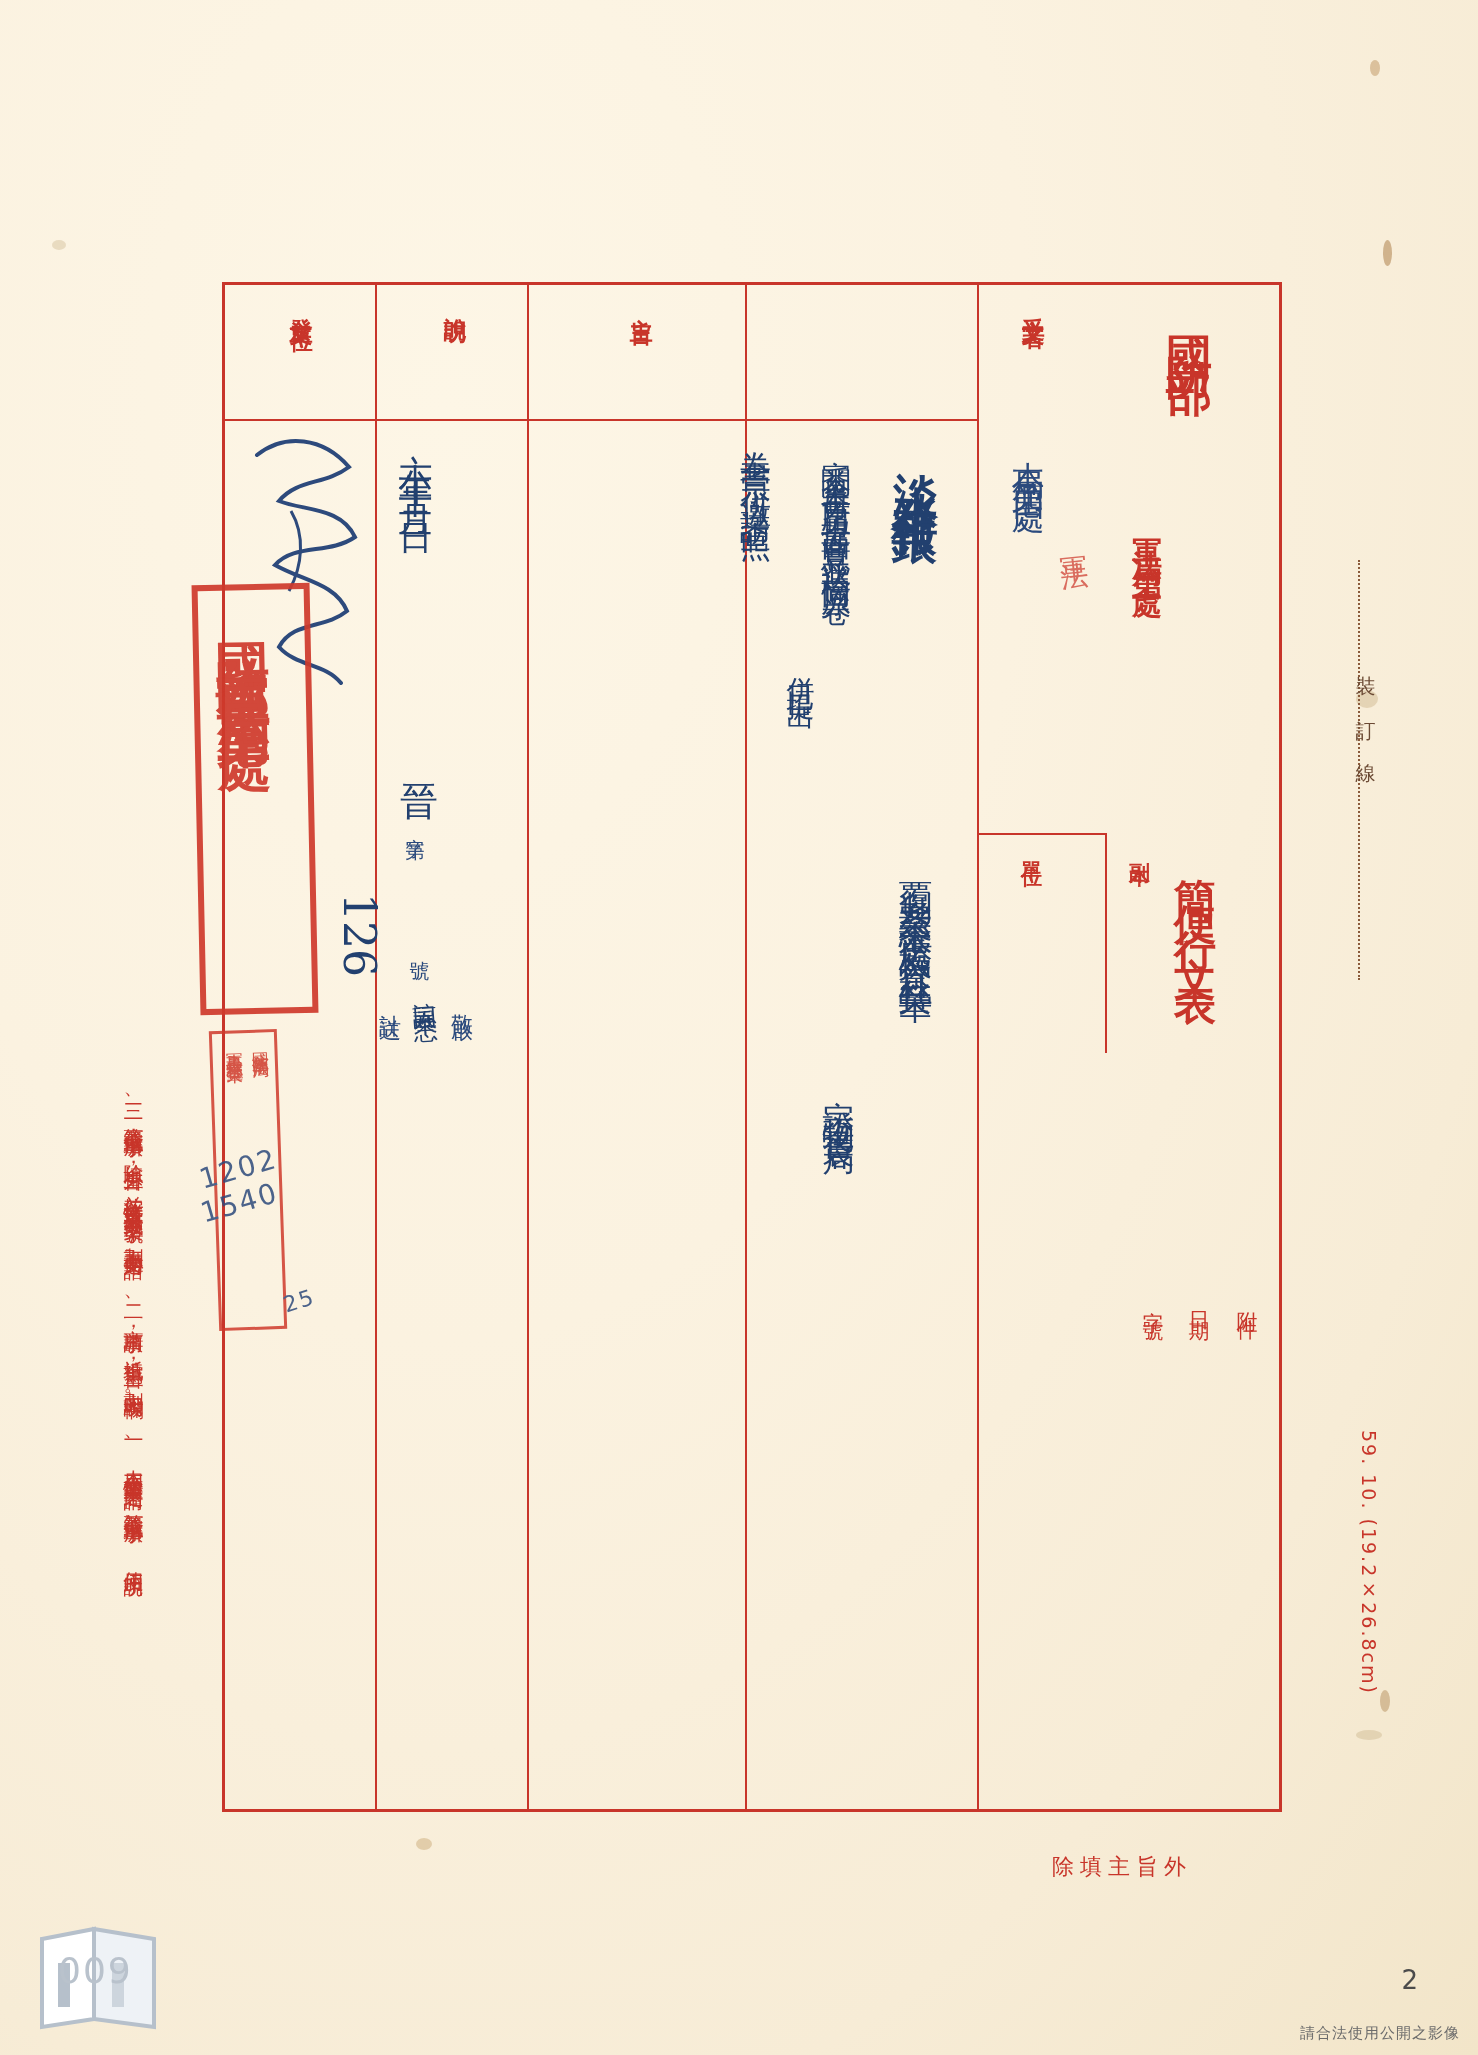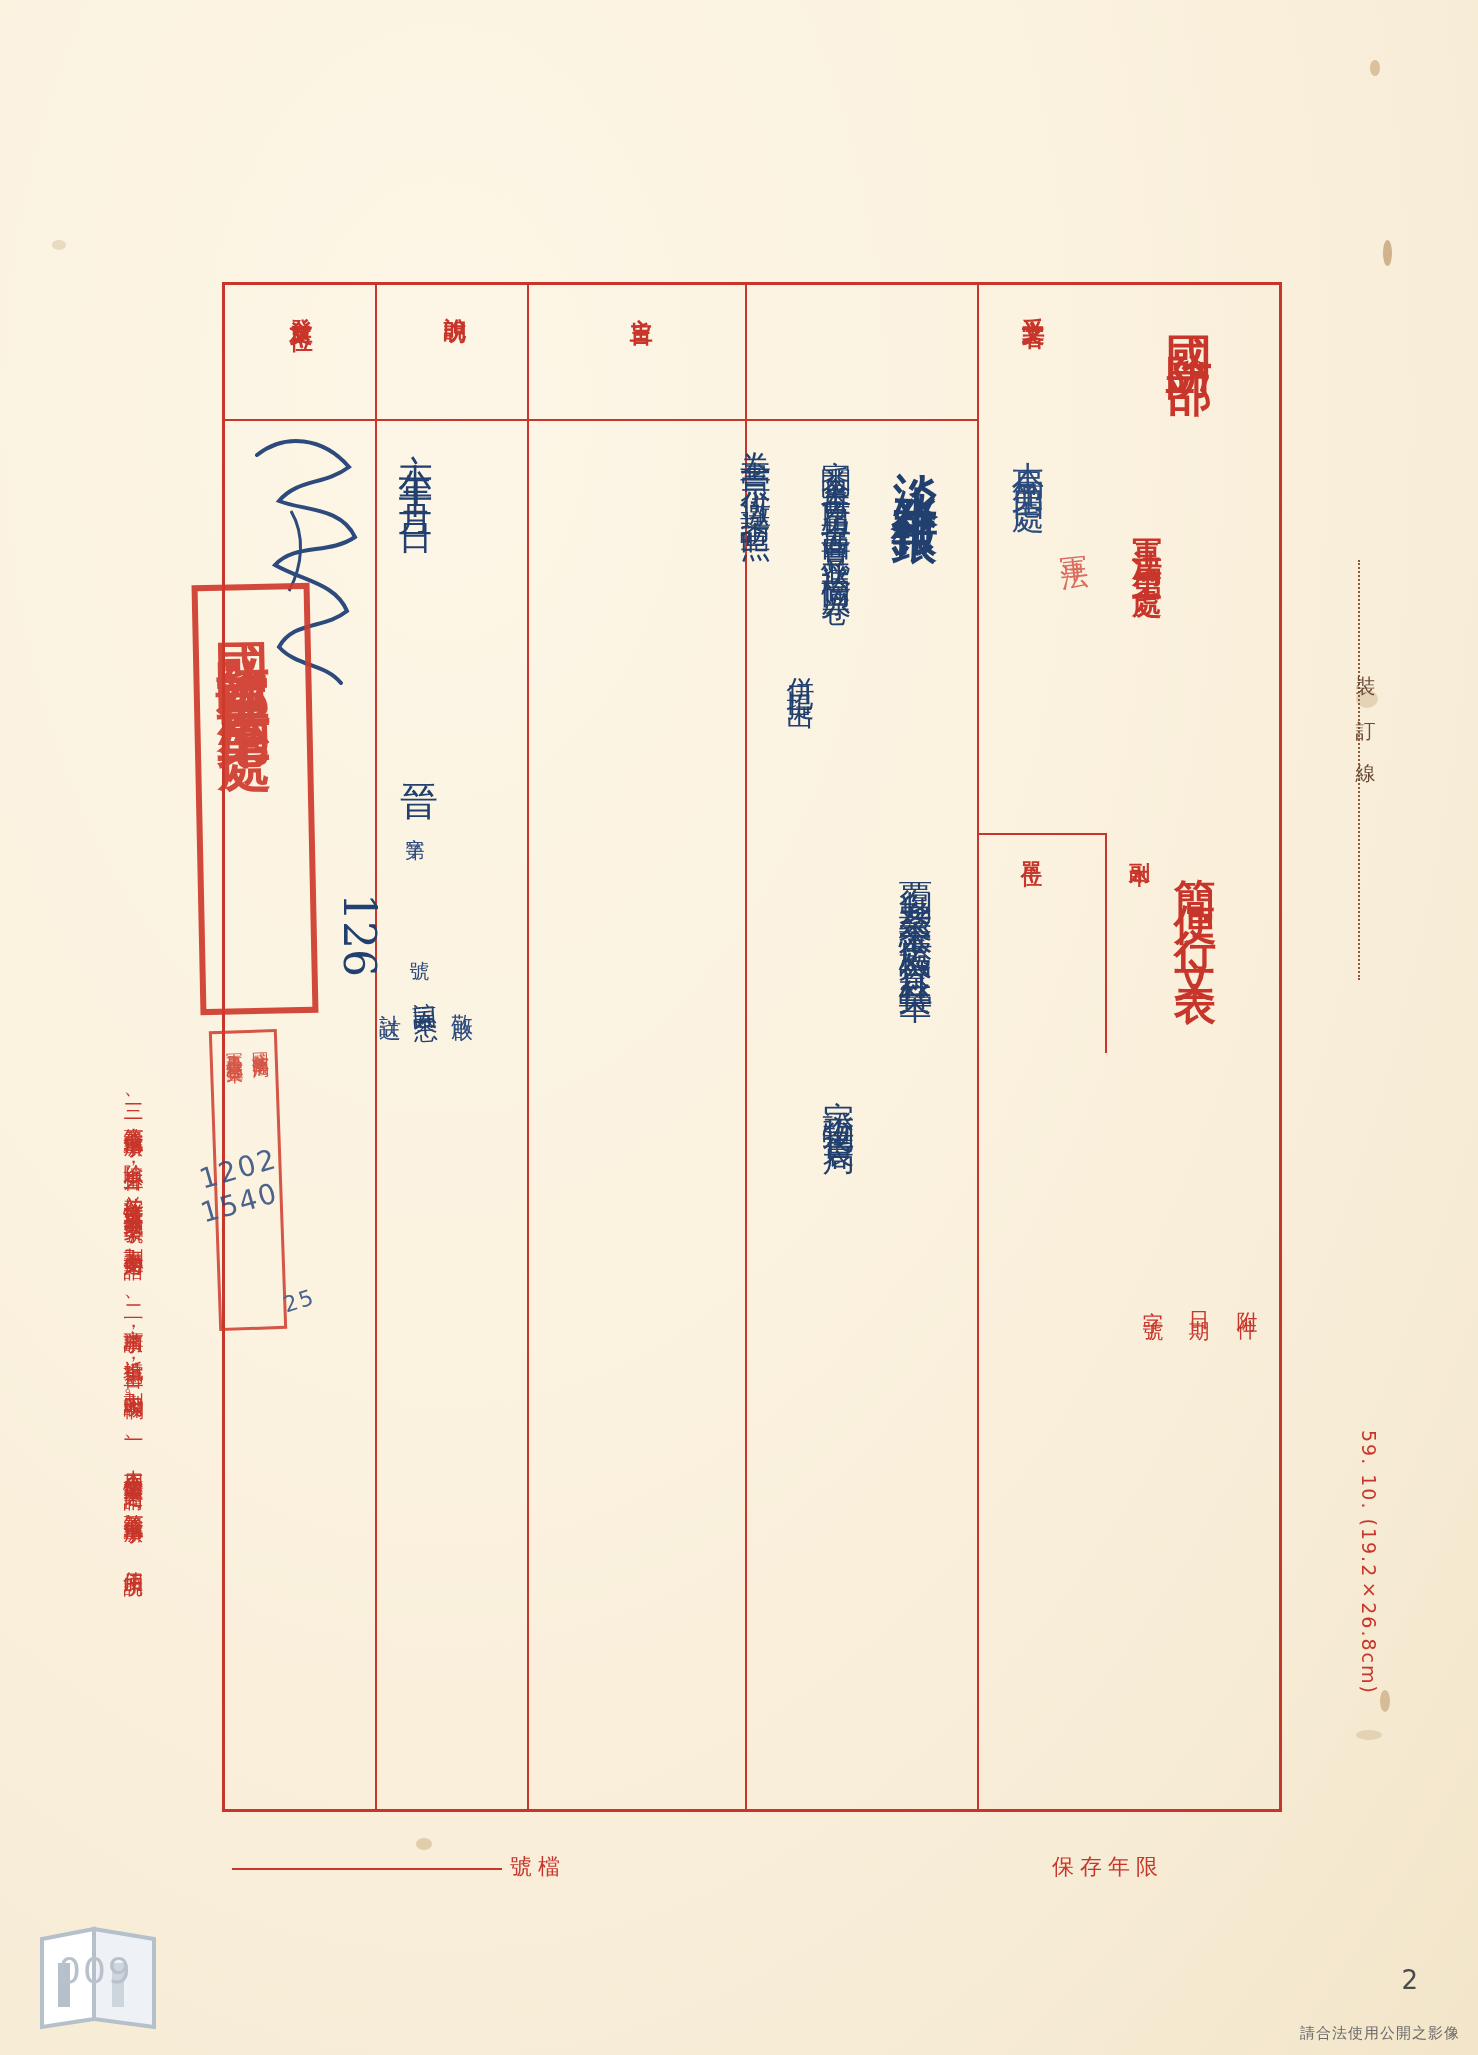--- a/index.html
+++ b/index.html
@@ -332,24 +332,21 @@
     <div class="v" style="position:absolute;right:30px;top:6px;font-size:17px;">軍事檢察官杜榮華</div>
     <div style="position:absolute;left:-18px;top:118px;font-size:28px;color:#2d4a7c;transform:rotate(-14deg);">1202</div>
     <div style="position:absolute;left:-18px;top:152px;font-size:28px;color:#2d4a7c;transform:rotate(-14deg);">1540</div>
     <div style="position:absolute;left:62px;top:256px;font-size:22px;color:#2d4a7c;transform:rotate(-16deg);">25</div>
   </div>
 
   <div id="binding"></div>
   <div id="binding-label" class="v">裝 訂 線</div>
   <div id="spec-label">59. 10. (19.2×26.8cm)</div>
 
-  <div id="bottom-left">
-    <span class="rule"></span><span>號檔</span>
-  </div>
-  <div id="bottom-right">保存年限</div>
+  <div id="bottom-right">除填主旨外</div>
 
   <svg id="corner-badge" viewBox="0 0 150 110">
     <path d="M6,16 L58,6 L58,96 L6,104 Z" fill="#ffffff" stroke="#b6c0cb" stroke-width="4"></path>
     <path d="M58,6 L118,16 L118,104 L58,96 Z" fill="#eef2f6" stroke="#b6c0cb" stroke-width="4"></path>
     <rect x="22" y="40" width="12" height="44" fill="#b6c0cb"></rect>
     <rect x="76" y="40" width="12" height="44" fill="#cdd5dd"></rect>
   </svg>
   <div id="corner-number">009</div>
 
   <div id="page-number">2</div>

